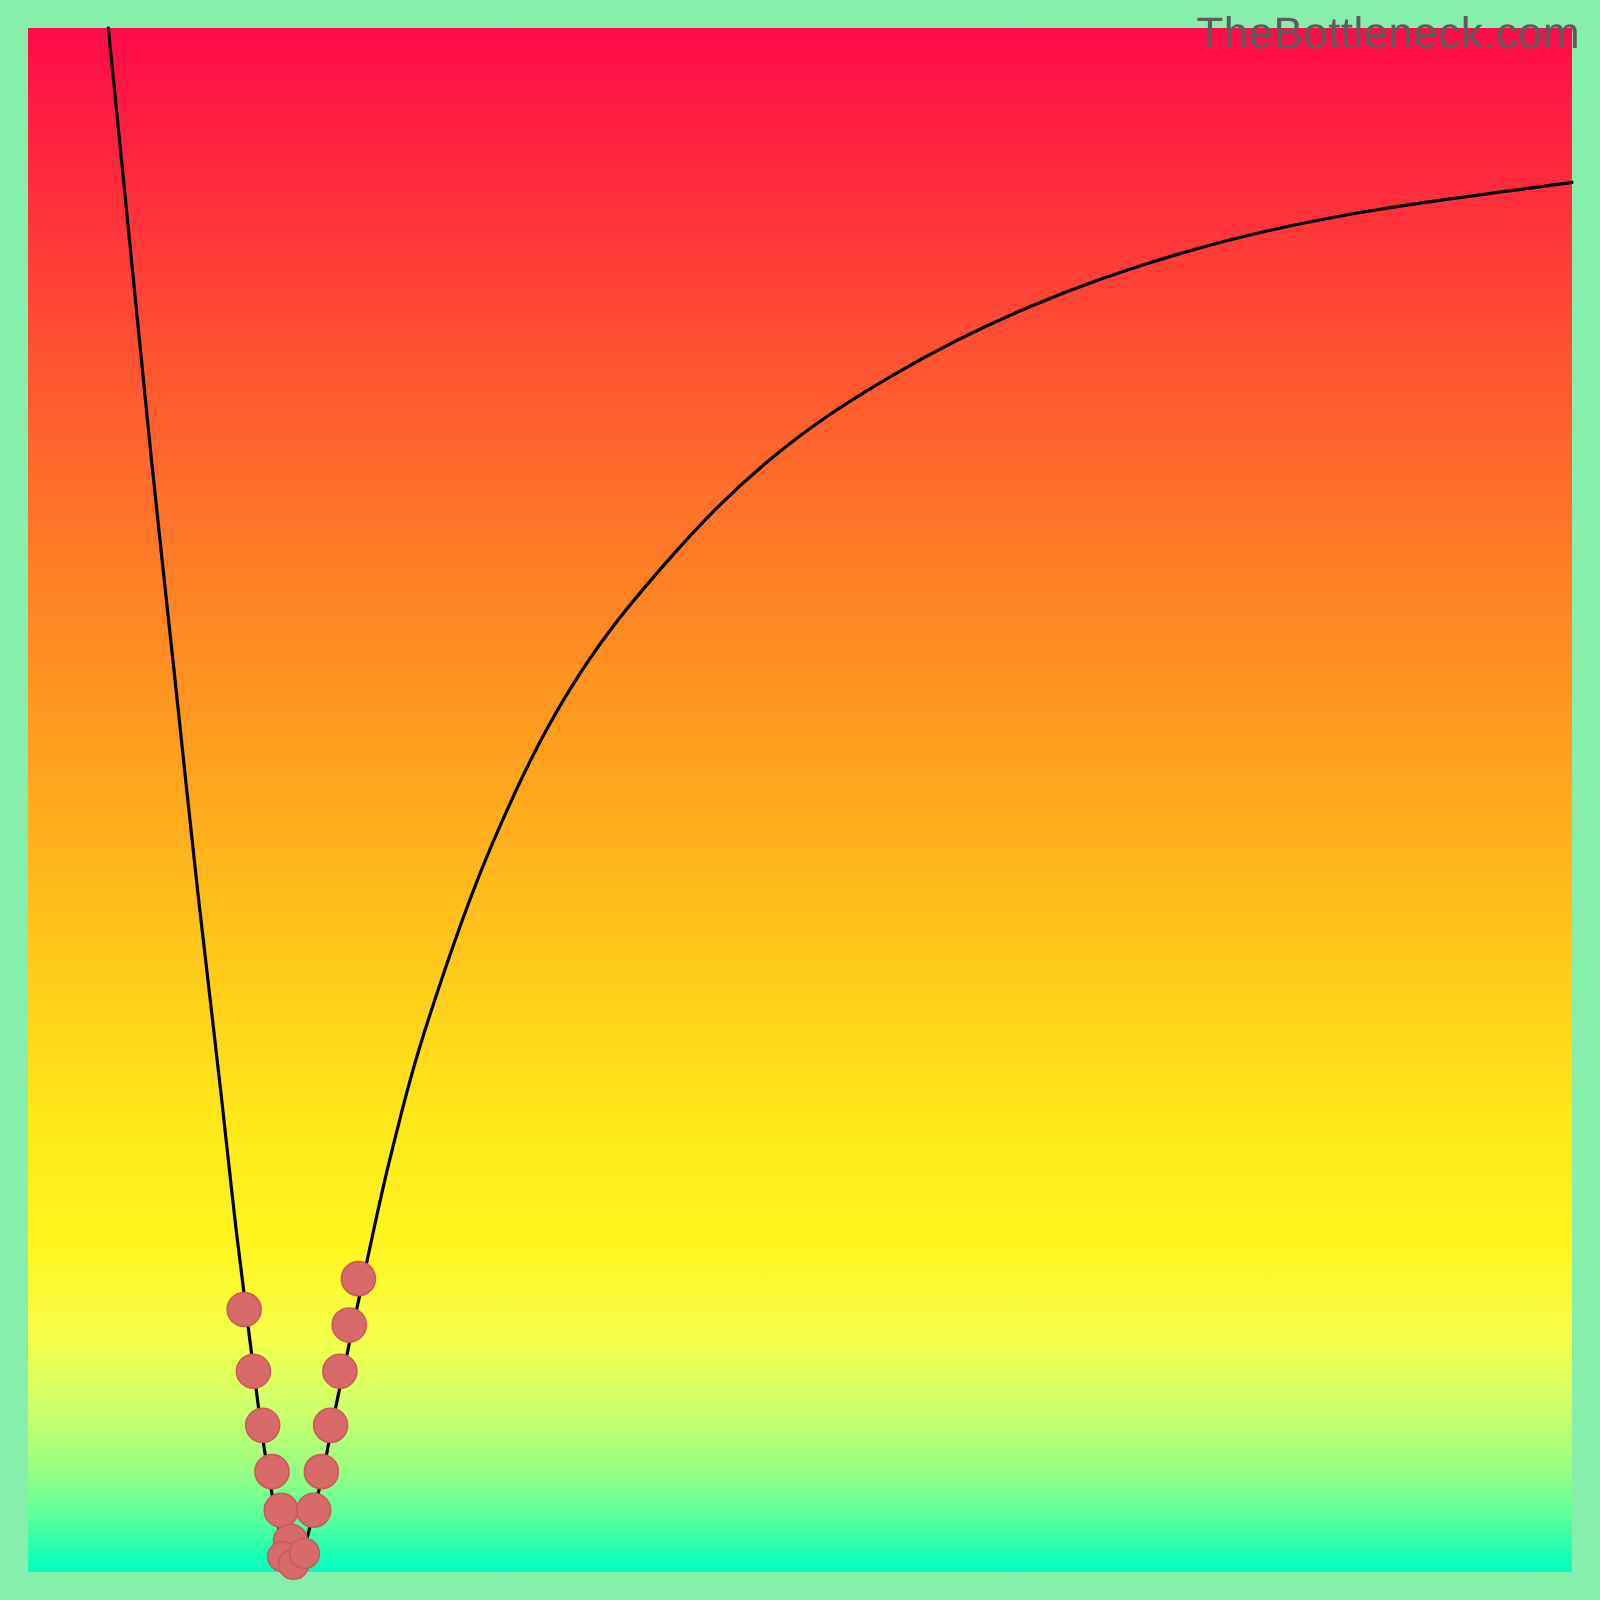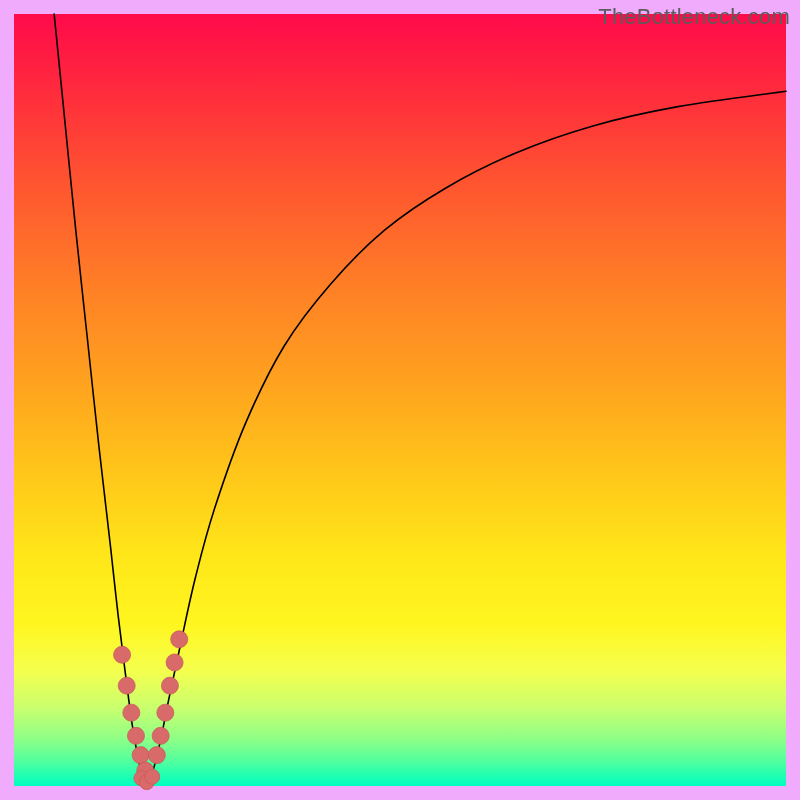--- a/index.html
+++ b/index.html
@@ -8,21 +8,21 @@
     width: 800px;
     height: 800px;
     overflow: hidden;
     font-family: Arial, Helvetica, sans-serif;
   }
   .frame {
     position: relative;
     width: 800px;
     height: 800px;
     box-sizing: border-box;
-    background: #f0abfc;
+    background: #86efac;
   }
   .plot-area {
     position: absolute;
     left: 14px;
     top: 14px;
     width: 772px;
     height: 772px;
     
     background: linear-gradient(
       to bottom,

